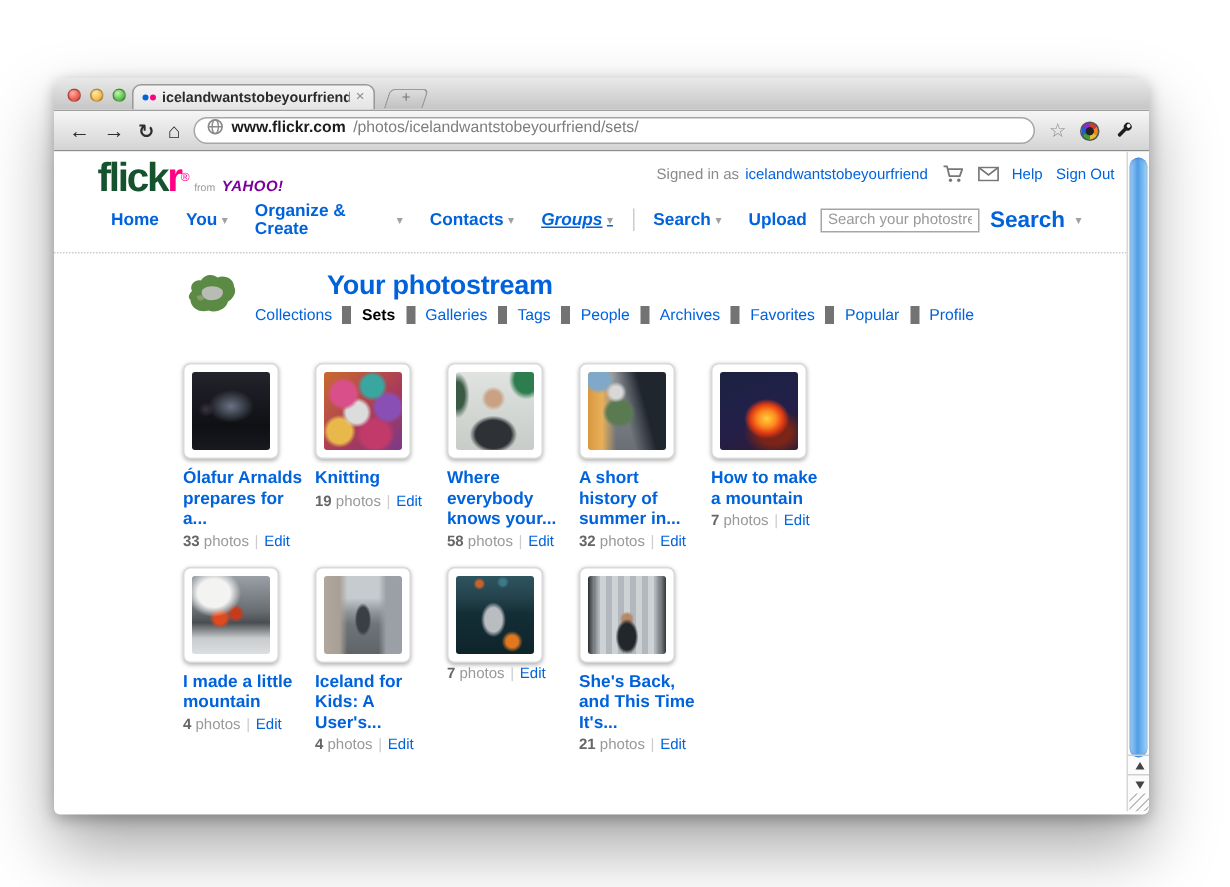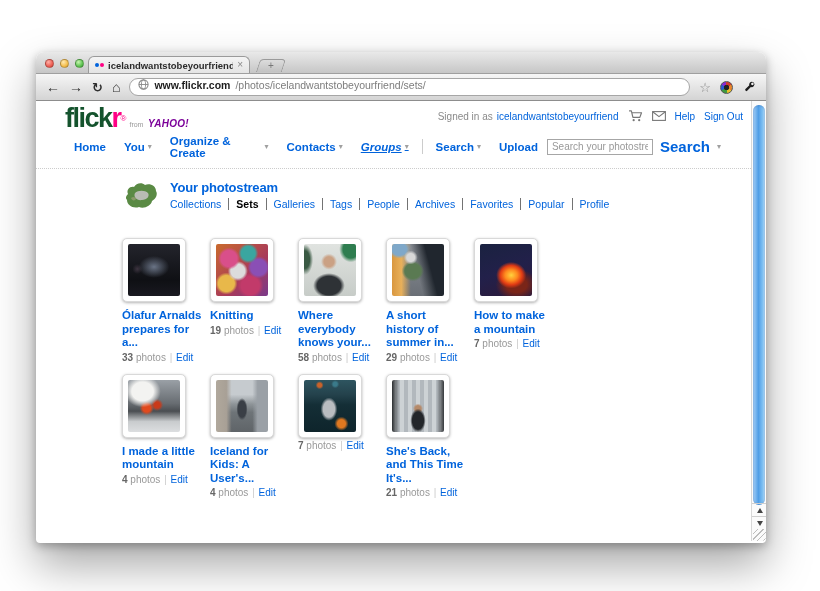--- a/index.html
+++ b/index.html
@@ -88,23 +88,23 @@
   .searchbox input { width:106px; height:16px; border:1px solid #a6a6a6; font-size:10px; padding:0 4px;
     color:#555; font-family:"Liberation Sans","DejaVu Sans",sans-serif; }
   .searchbox input::placeholder { color:#999; }
   .search-label { font-size:15px; font-weight:bold; color:#0063dc; text-decoration:none; }
   .searchbox .caret { font-size:8px; color:#a0a0a0; }
 
   
   .content { padding:11px 8px 0 86px; }
   .page-head { display:flex; gap:10px; align-items:flex-start; }
   .avatar { width:38px; height:32px; flex:0 0 auto; }
-  .head-text h1 { font-size:13px; font-weight:bold; color:#0063dc; letter-spacing:-.2px; }
+  .head-text h1 { font-size:18px; font-weight:bold; color:#0063dc; letter-spacing:-.2px;margin-left:48px; }
   .ptabs { margin-top:3px; font-size:10.5px; display:flex; }
-  .ptab { padding:0 7px; border-left:1px solid #737373; color:#0063dc; text-decoration:none; }
+  .ptab { padding:0 7px; border-left:6px solid #737373; color:#0063dc; text-decoration:none; }
   .ptab:first-child { border-left:none; padding-left:0; }
   .ptab.active { color:#000; font-weight:bold; }
 
   .sets-row { display:flex; margin-top:26px; }
   .sets-row.second { margin-top:11px; }
   .set-cell { width:80px; margin-right:8px; }
   .thumb { display:flex; width:64px; height:64px; background:#fff; border:1px solid #d9d9d9;
     border-radius:5px; align-items:center; justify-content:center;
     box-shadow:0 1px 3px rgba(0,0,0,.3); }
   .img { width:52px; height:52px; border-radius:2px; display:block; }
@@ -326,21 +326,21 @@
                 <span class="img ph3"></span>
               </a>
             <a href="#" class="set-title">Where everybody knows your...</a>
             <div class="set-meta"><b>58</b> <span>photos</span> <span class="pipe">|</span> <a href="#">Edit</a></div>
           </div>
           <div class="set-cell">
             <a href="#" class="thumb">
                 <span class="img ph4"></span>
               </a>
             <a href="#" class="set-title">A short history of summer in...</a>
-            <div class="set-meta"><b>29</b> <span>photos</span> <span class="pipe">|</span> <a href="#">Edit</a></div>
+            <div class="set-meta"><b>32</b> <span>photos</span> <span class="pipe">|</span> <a href="#">Edit</a></div>
           </div>
           <div class="set-cell">
             <a href="#" class="thumb">
                 <span class="img ph5"></span>
               </a>
             <a href="#" class="set-title">How to make a mountain</a>
             <div class="set-meta"><b>7</b> <span>photos</span> <span class="pipe">|</span> <a href="#">Edit</a></div>
           </div>
         </div>
 

